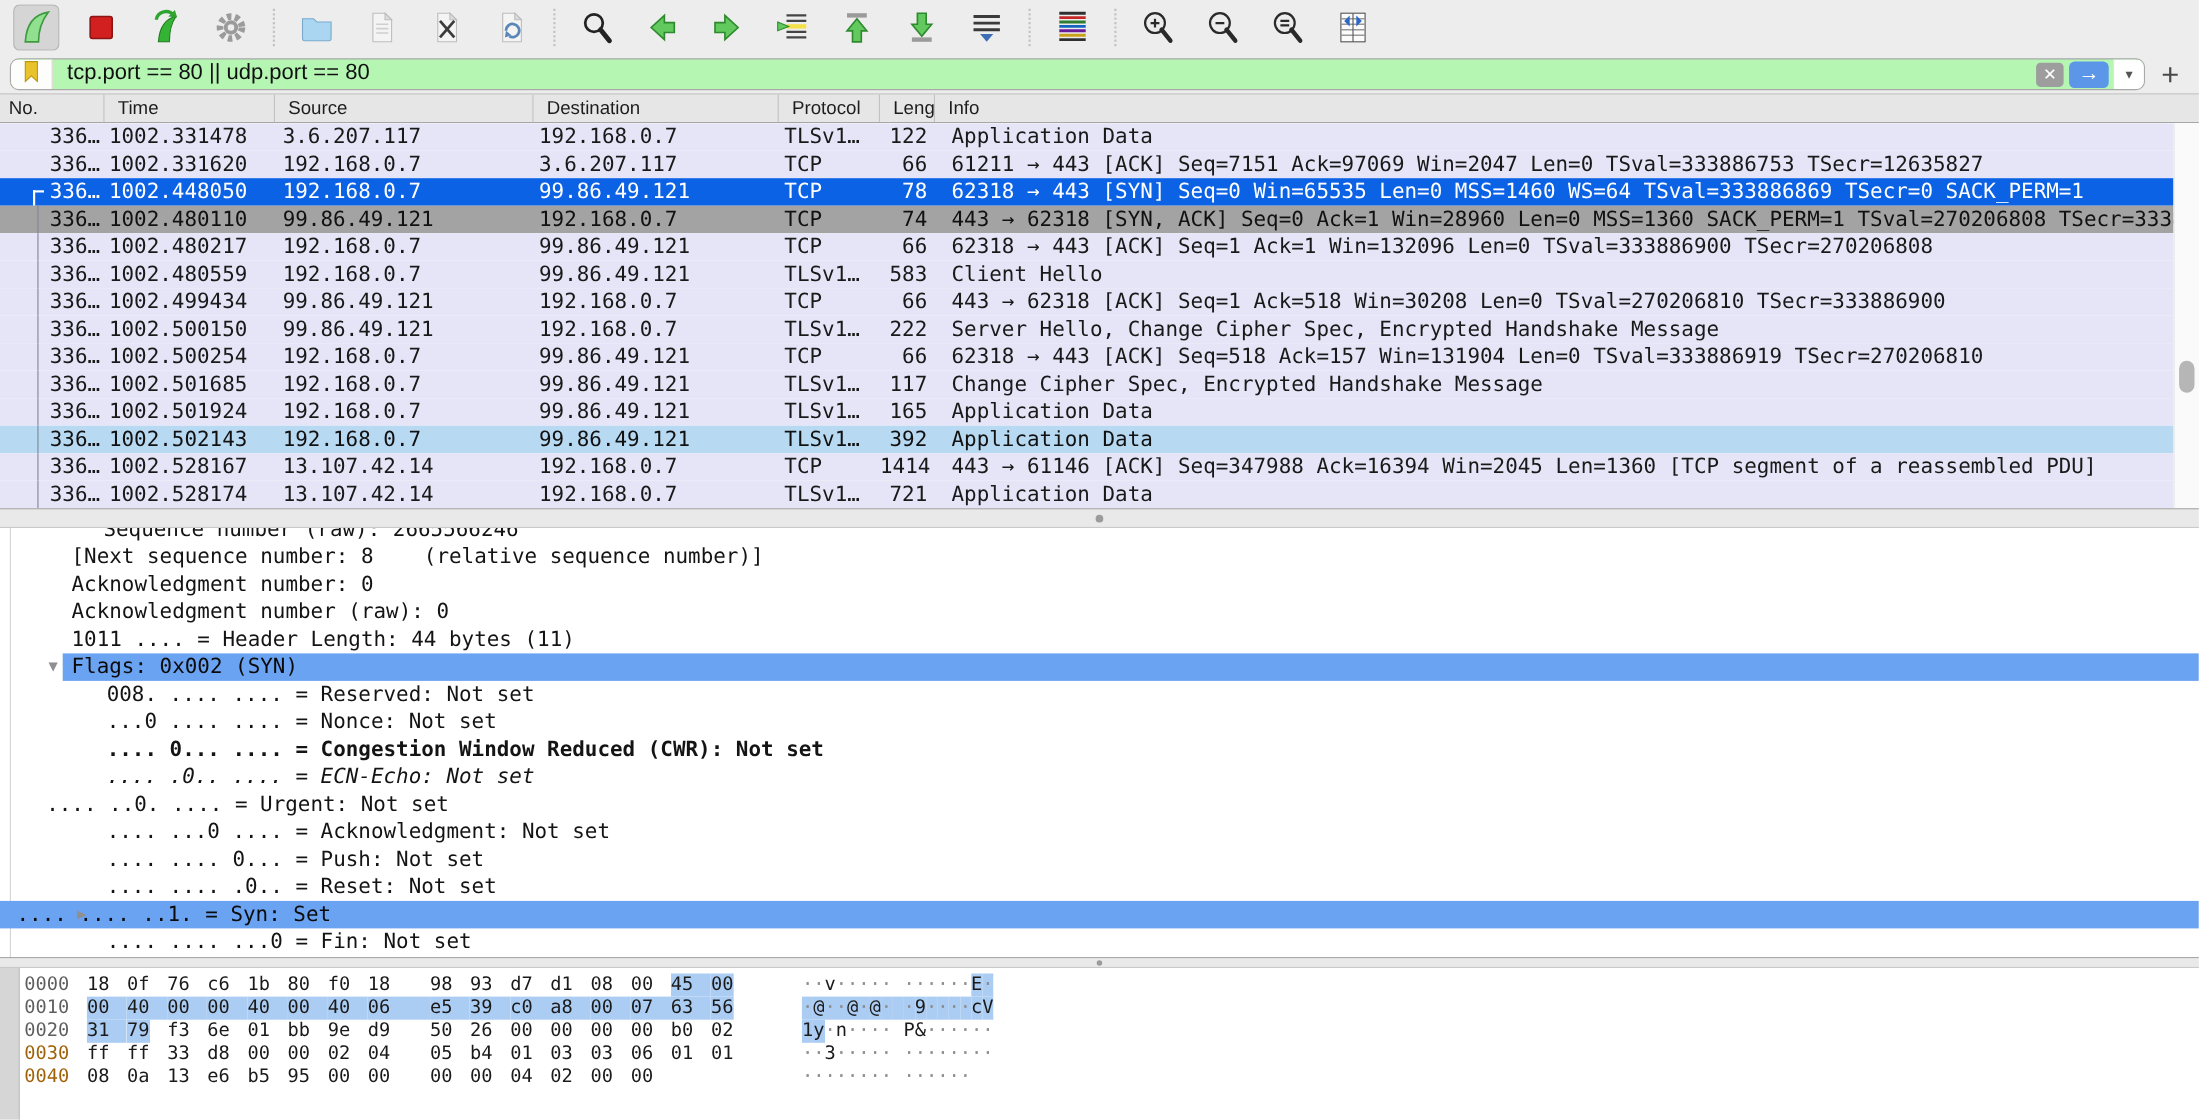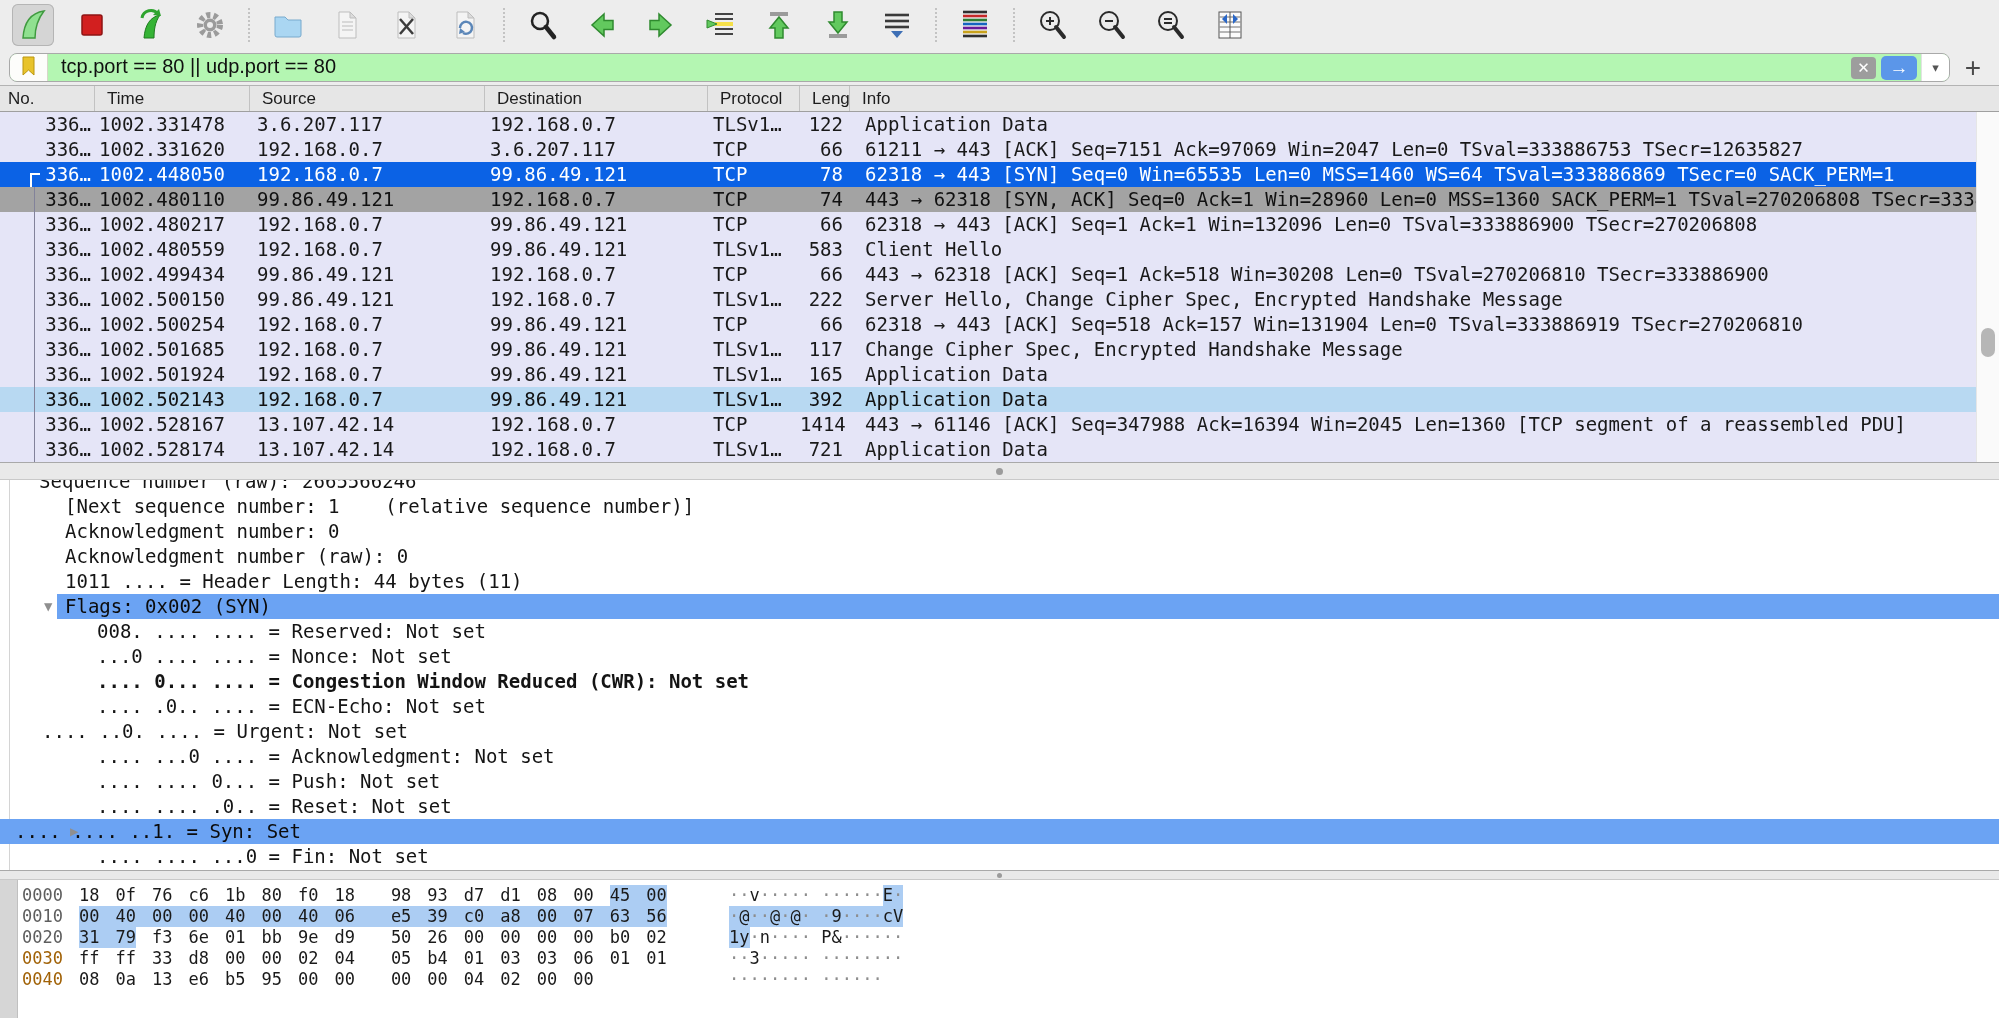--- a/index.html
+++ b/index.html
@@ -318,30 +318,30 @@
     <div class="vthumb"></div>
   </div>
 </div>
 
 <div class="splitter">
   <div class="spdot"></div>
 </div>
 
 <div class="details">
   <div class="dcontent" id="dcontent">
-      <div class="drow"><div class="dtext" style="padding-left: 39px; text-align: center;">Sequence number (raw): 2665566246</div></div>
-      <div class="drow"><div class="dtext" style="padding-left: 65px;">[Next sequence number: 1    (relative sequence number)]</div></div>
+      <div class="drow"><div class="dtext" style="padding-left: 94px; text-align: center;">Sequence number (raw): 2665566246</div></div>
+      <div class="drow"><div class="dtext" style="padding-left: 65px;">[Next sequence number: 8    (relative sequence number)]</div></div>
       <div class="drow"><div class="dtext" style="padding-left: 65px;">Acknowledgment number: 0</div></div>
       <div class="drow"><div class="dtext" style="padding-left: 65px;">Acknowledgment number (raw): 0</div></div>
       <div class="drow"><div class="dtext" style="padding-left: 65px;">1011 .... = Header Length: 44 bytes (11)</div></div>
       <div class="drow"><div class="dexp" style="left: 44px;">▼</div><div class="hlbar" style="margin-left: 57px; padding-left: 8px;">Flags: 0x002 (SYN)</div></div>
       <div class="drow"><div class="dtext" style="padding-left: 97px;">008. .... .... = Reserved: Not set</div></div>
       <div class="drow"><div class="dtext" style="padding-left: 97px;">...0 .... .... = Nonce: Not set</div></div>
       <div class="drow"><div class="dtext" style="padding-left: 97px; font-weight: bold;">.... 0... .... = Congestion Window Reduced (CWR): Not set</div></div>
-      <div class="drow"><div class="dtext" style="padding-left: 97px;">.... .0.. .... = ECN-Echo: Not set</div></div>
+      <div class="drow"><div class="dtext" style="padding-left: 97px; font-style: italic;">.... .0.. .... = ECN-Echo: Not set</div></div>
       <div class="drow"><div class="dtext" style="padding-left: 42px;">.... ..0. .... = Urgent: Not set</div></div>
       <div class="drow"><div class="dtext" style="padding-left: 97px;">.... ...0 .... = Acknowledgment: Not set</div></div>
       <div class="drow"><div class="dtext" style="padding-left: 97px;">.... .... 0... = Push: Not set</div></div>
       <div class="drow"><div class="dtext" style="padding-left: 97px;">.... .... .0.. = Reset: Not set</div></div>
       <div class="drow"><div class="dexp" style="left: 70px;">▶</div><div class="hlbar" style="padding-left: 15px;">.... .... ..1. = Syn: Set</div></div>
       <div class="drow"><div class="dtext" style="padding-left: 97px;">.... .... ...0 = Fin: Not set</div></div>
     </div>
 </div>
 
 <div class="splitter thin">

